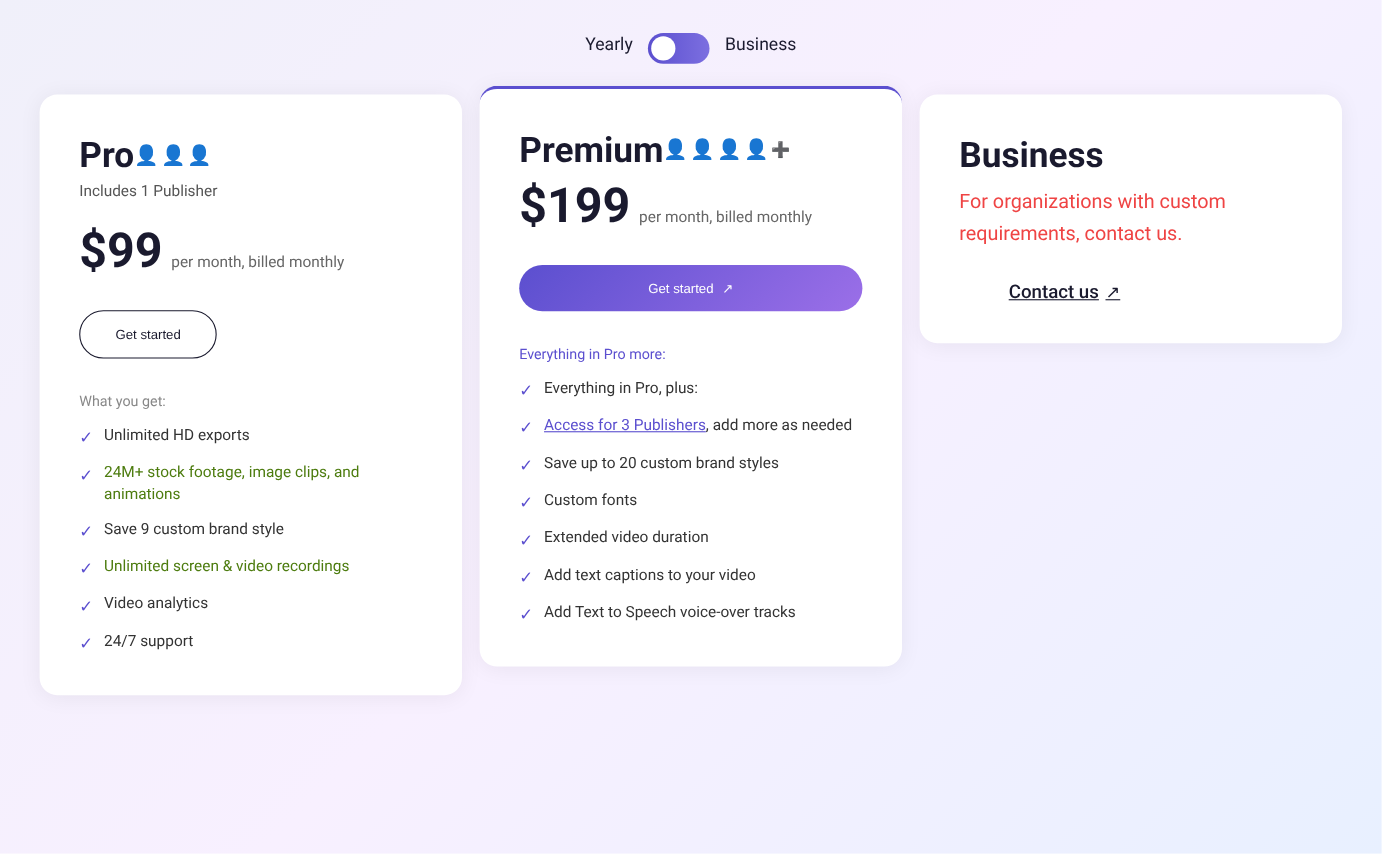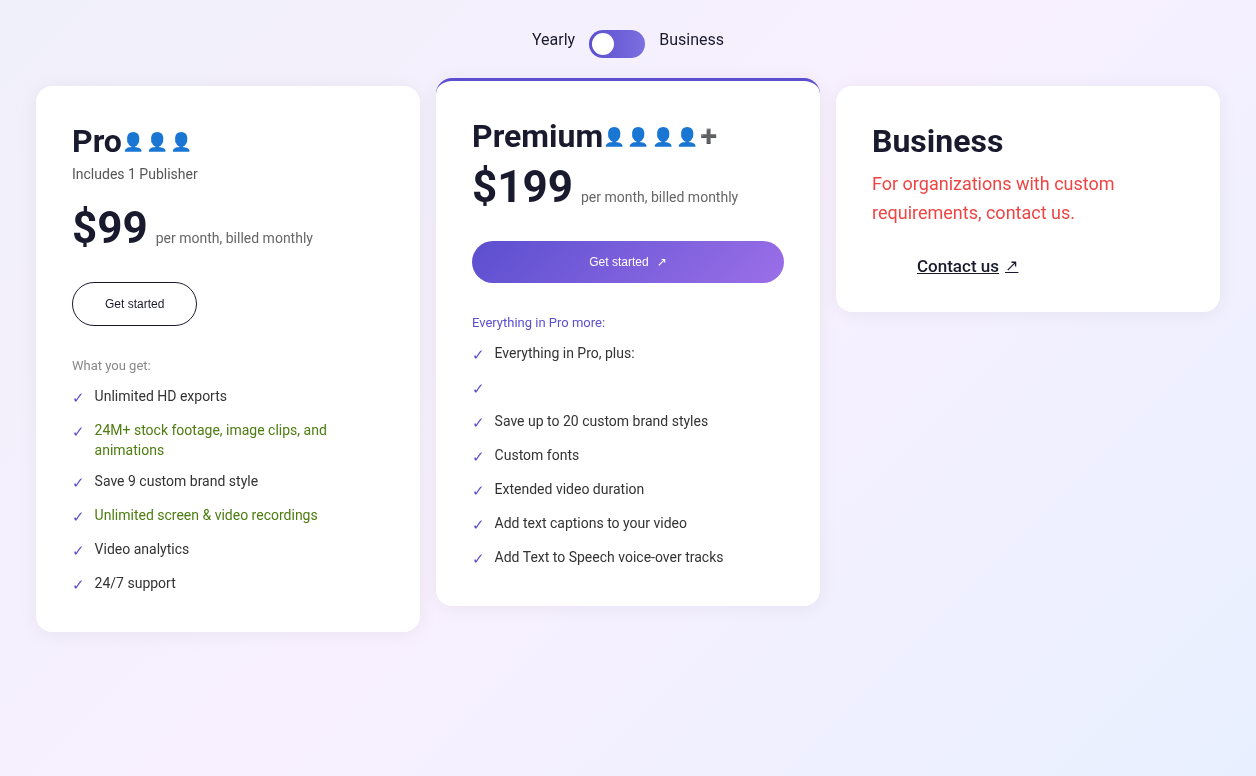--- a/index.html
+++ b/index.html
@@ -300,20 +300,21 @@
       <span>↗</span>
     </button>
     <div class="what-you-get" style="color:#5b4fcf;">Everything in Pro more:</div>
     <ul class="feature-list">
       <li class="feature-item">
         <span class="check-icon">✓</span>
         <span>Everything in Pro, plus:</span>
       </li>
       <li class="feature-item">
         <span class="check-icon">✓</span>
+        <span><span class="feature-text-link">Access for 3 Publishers</span>, add more as needed</span>
       </li>
       <li class="feature-item">
         <span class="check-icon">✓</span>
         <span>Save up to 20 custom brand styles</span>
       </li>
       <li class="feature-item">
         <span class="check-icon">✓</span>
         <span>Custom fonts</span>
       </li>
       <li class="feature-item">

